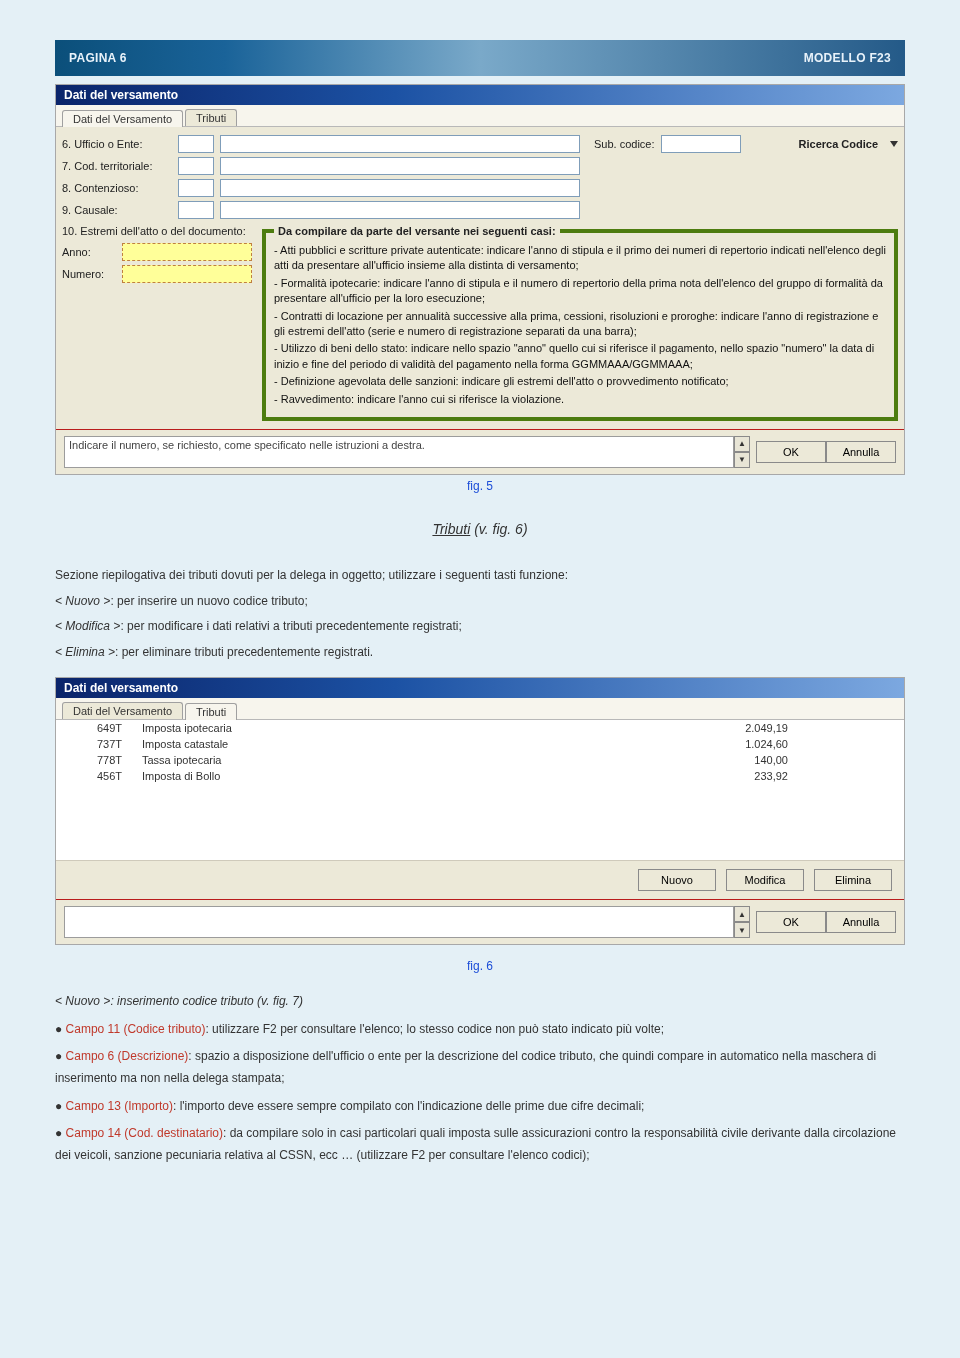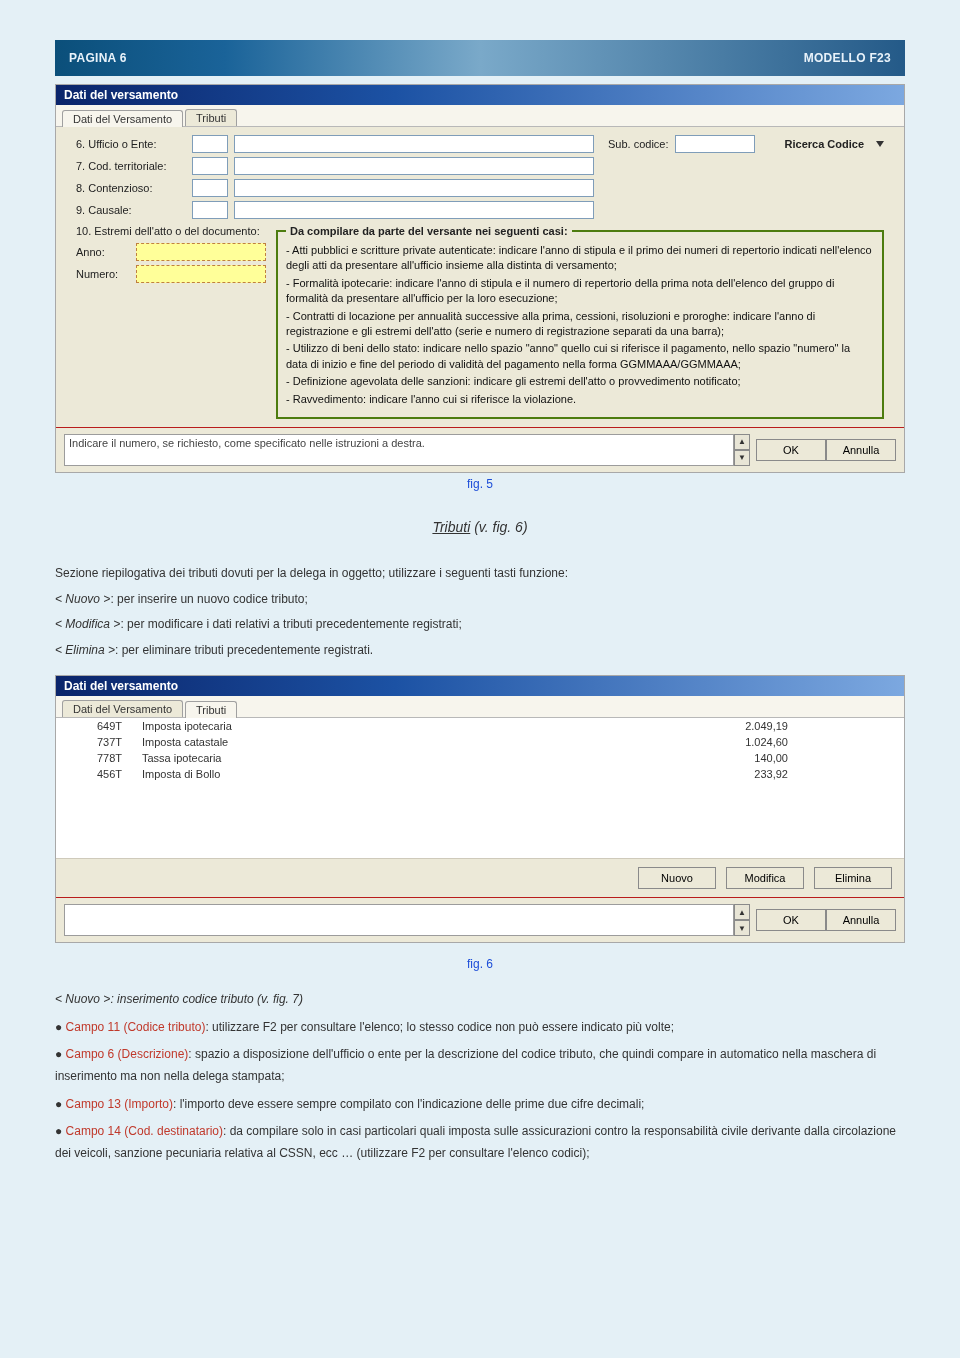--- a/index.html
+++ b/index.html
@@ -4,33 +4,33 @@
 <style>
 * { box-sizing: border-box; margin: 0; padding: 0; }
 body { background: #e4f0f6; font-family: Verdana, Geneva, sans-serif; font-size: 11px; color: #333; width: 960px; margin: 0 auto; }
 .page { padding: 40px 55px 60px; }
 .header-bar { background: linear-gradient(90deg, #0b4f7a 0%, #1a6399 20%, #7aa9c9 50%, #245a88 100%); height: 36px; display: flex; align-items: center; justify-content: space-between; padding: 0 14px; color: #e8f2fa; font-weight: bold; font-size: 12px; letter-spacing: .3px; }
 .shot { background: #ece9d8; border: 1px solid #a8a8a8; margin-top: 8px; }
 .title-gradient { background: linear-gradient(90deg, #0a246a 0%, #1c52a4 40%, #7ca8e0 100%); color: #fff; font-weight: bold; font-size: 12px; padding: 3px 8px; }
 .tabs { display: flex; background: #f7f5ed; border-bottom: 1px solid #b8b8b8; padding: 4px 6px 0; gap: 2px; }
 .tab { border: 1px solid #a0a0a0; border-bottom: none; background: #ece9d8; padding: 2px 10px; font-size: 11px; border-radius: 3px 3px 0 0; cursor: pointer; }
 .tab.active { background: #f7f5ed; position: relative; top: 1px; }
-.form-area { padding: 8px 20px; font-size: 11px; color: #222; }
+.form-area { padding: 8px 6px; font-size: 11px; color: #222; }
 .row { display: flex; align-items: center; gap: 6px; margin-bottom: 4px; }
 .lbl { width: 110px; }
 .fld { border: 1px solid #7f9db9; background: #fff; height: 18px; }
 .fld.short { width: 36px; }
 .fld.med { width: 360px; }
 .fld.yel { background: #ffff99; border: 1px dashed #c08040; width: 130px; }
 .fld.sub { width: 80px; }
 .ricerca { margin-left: auto; font-weight: bold; font-size: 11px; display: flex; align-items: center; gap: 12px; cursor: pointer; }
 .ricerca .caret { width: 0; height: 0; border-left: 4px solid transparent; border-right: 4px solid transparent; border-top: 6px solid #333; }
 .group-line { display: flex; gap: 10px; margin-top: 6px; }
 .left-col { width: 190px; }
-.fieldset { border: 2px solid #4d7c0f; padding: 6px 8px 8px; background: #ece9d8; flex: 1; }
+.fieldset { border: 4px solid #4d7c0f; padding: 6px 8px 8px; background: #ece9d8; flex: 1; }
 .fieldset legend { font-size: 11px; font-weight: bold; padding: 0 4px; }
 .help-list { font-size: 11px; color: #111; line-height: 1.4; }
 .help-list div { margin-bottom: 2px; }
 .bottom-bar { border-top: 1px solid #b91c1c; padding: 6px 8px; display: flex; align-items: center; gap: 6px; }
 .textarea-wrap { flex: 1; display: flex; }
 .ta { border: 1px solid #9c9c9c; background: #fff; height: 32px; flex: 1; padding: 2px 4px; font-size: 11px; color: #444; }
 .scroll-btns { width: 16px; display: flex; flex-direction: column; }
 .sbtn { border: 1px solid #8a8a8a; background: #e8e5d6; height: 16px; font-size: 8px; display: flex; align-items: center; justify-content: center; cursor: pointer; }
 .dlg-btn { border: 1px solid #8a8a8a; background: #ece9d8; width: 70px; height: 22px; font-size: 11px; cursor: pointer; }
 .btn-row { display: flex; margin-left: auto; }
@@ -196,18 +196,18 @@
       </div>
       <div class="btn-row">
         <button class="dlg-btn">OK</button>
         <button class="dlg-btn">Annulla</button>
       </div>
     </div>
   </div>
   <div class="caption" style="margin-top:14px;">fig. 6</div>
 
   <p class="body-text" style="font-style:italic;"><span>&lt; Nuovo &gt;</span><span>:     inserimento codice tributo  (v. fig. 7)</span></p>
-  <p class="body-text bullet">● <span class="red">Campo 11 (Codice tributo)</span><span>: utilizzare F2 per consultare l'elenco; lo stesso codice non può essere indicato più volte;</span></p>
+  <p class="body-text bullet">● <span class="red">Campo 11 (Codice tributo)</span><span>: utilizzare F2 per consultare l'elenco; lo stesso codice non può stato indicato più volte;</span></p>
   <p class="body-text bullet">● <span class="red">Campo 6 (Descrizione)</span><span>: spazio a disposizione dell'ufficio o ente per la descrizione del codice tributo, che quindi compare in automatico nella maschera di inserimento ma non nella delega stampata;</span></p>
   <p class="body-text bullet">● <span class="red">Campo 13 (Importo)</span><span>: l'importo deve essere sempre compilato con l'indicazione delle prime due cifre decimali;</span></p>
   <p class="body-text bullet">● <span class="red">Campo 14 (Cod. destinatario)</span><span>: da compilare solo in casi particolari quali imposta sulle assicurazioni contro la responsabilità civile derivante dalla circolazione dei veicoli, sanzione pecuniaria relativa al CSSN, ecc … (utilizzare F2 per consultare l'elenco codici);</span></p>
 
 </div>
 
 </body></html>

